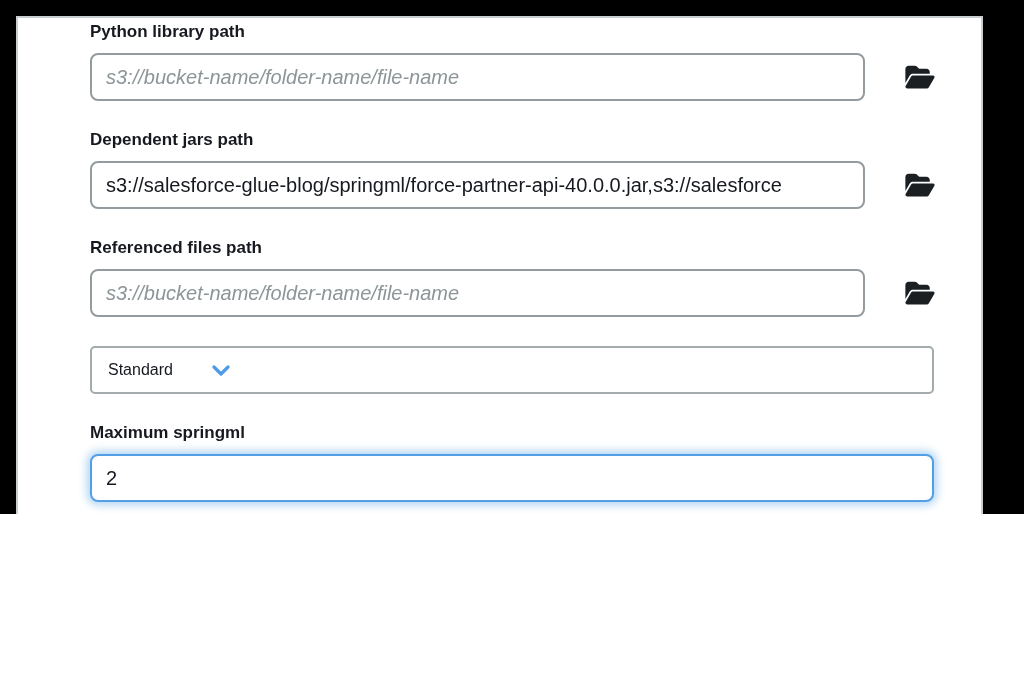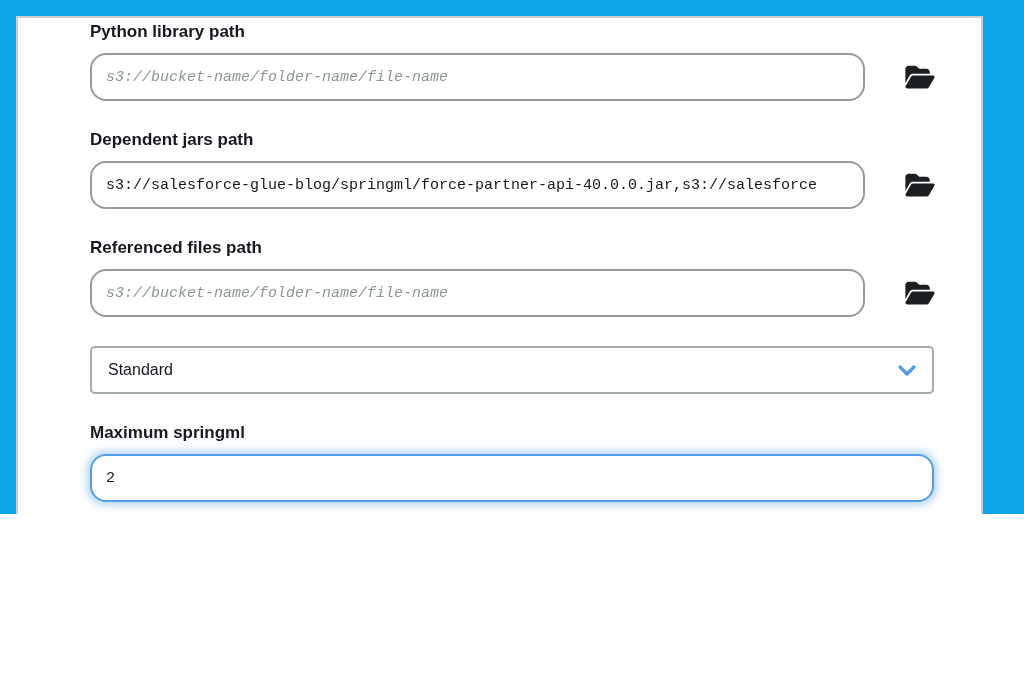--- a/index.html
+++ b/index.html
@@ -5,21 +5,21 @@
   html, body {
     margin: 0;
     padding: 0;
     background: #ffffff;
     font-family: "Liberation Sans", "DejaVu Sans", sans-serif;
   }
   .page {
     position: relative;
     width: 1024px;
     height: 514px;
-    background: #0ea5e9;
+    background: #000000;
     overflow: hidden;
   }
   .panel {
     position: absolute;
     left: 16px;
     top: 16px;
     width: 967px;
     height: 642px;
     box-sizing: border-box;
     background: #ffffff;
@@ -42,24 +42,24 @@
   }
   .input-row {
     display: flex;
     align-items: center;
   }
   .text-input {
     box-sizing: border-box;
     width: 775px;
     height: 48px;
     border: 2px solid #939b9e;
-    border-radius: 16px;
+    border-radius: 8px;
     padding: 0 14px;
-    font-family: Liberation Mono, monospace;
-    font-size: 15px;
+    font-family: Liberation Sans, sans-serif;
+    font-size: 20px;
     color: #16191f;
     background: #ffffff;
     outline: none;
   }
   .text-input::placeholder {
     color: #8c9598;
     font-style: italic;
     opacity: 1;
   }
   .text-input.wide {
@@ -84,21 +84,21 @@
   }
   .select-box {
     box-sizing: border-box;
     width: 844px;
     height: 48px;
     border: 2px solid #a3abad;
     border-radius: 5px;
     background: #ffffff;
     display: flex;
     align-items: center;
-    justify-content: space-between;
+    justify-content: flex-start;
     padding: 16px 16px;
     font-size: 16px;
     color: #16191f;
     cursor: pointer;
     gap: 39px;
   }
   .chevron {
     color: #4d9be8;
     display: flex;
     align-items: center;

